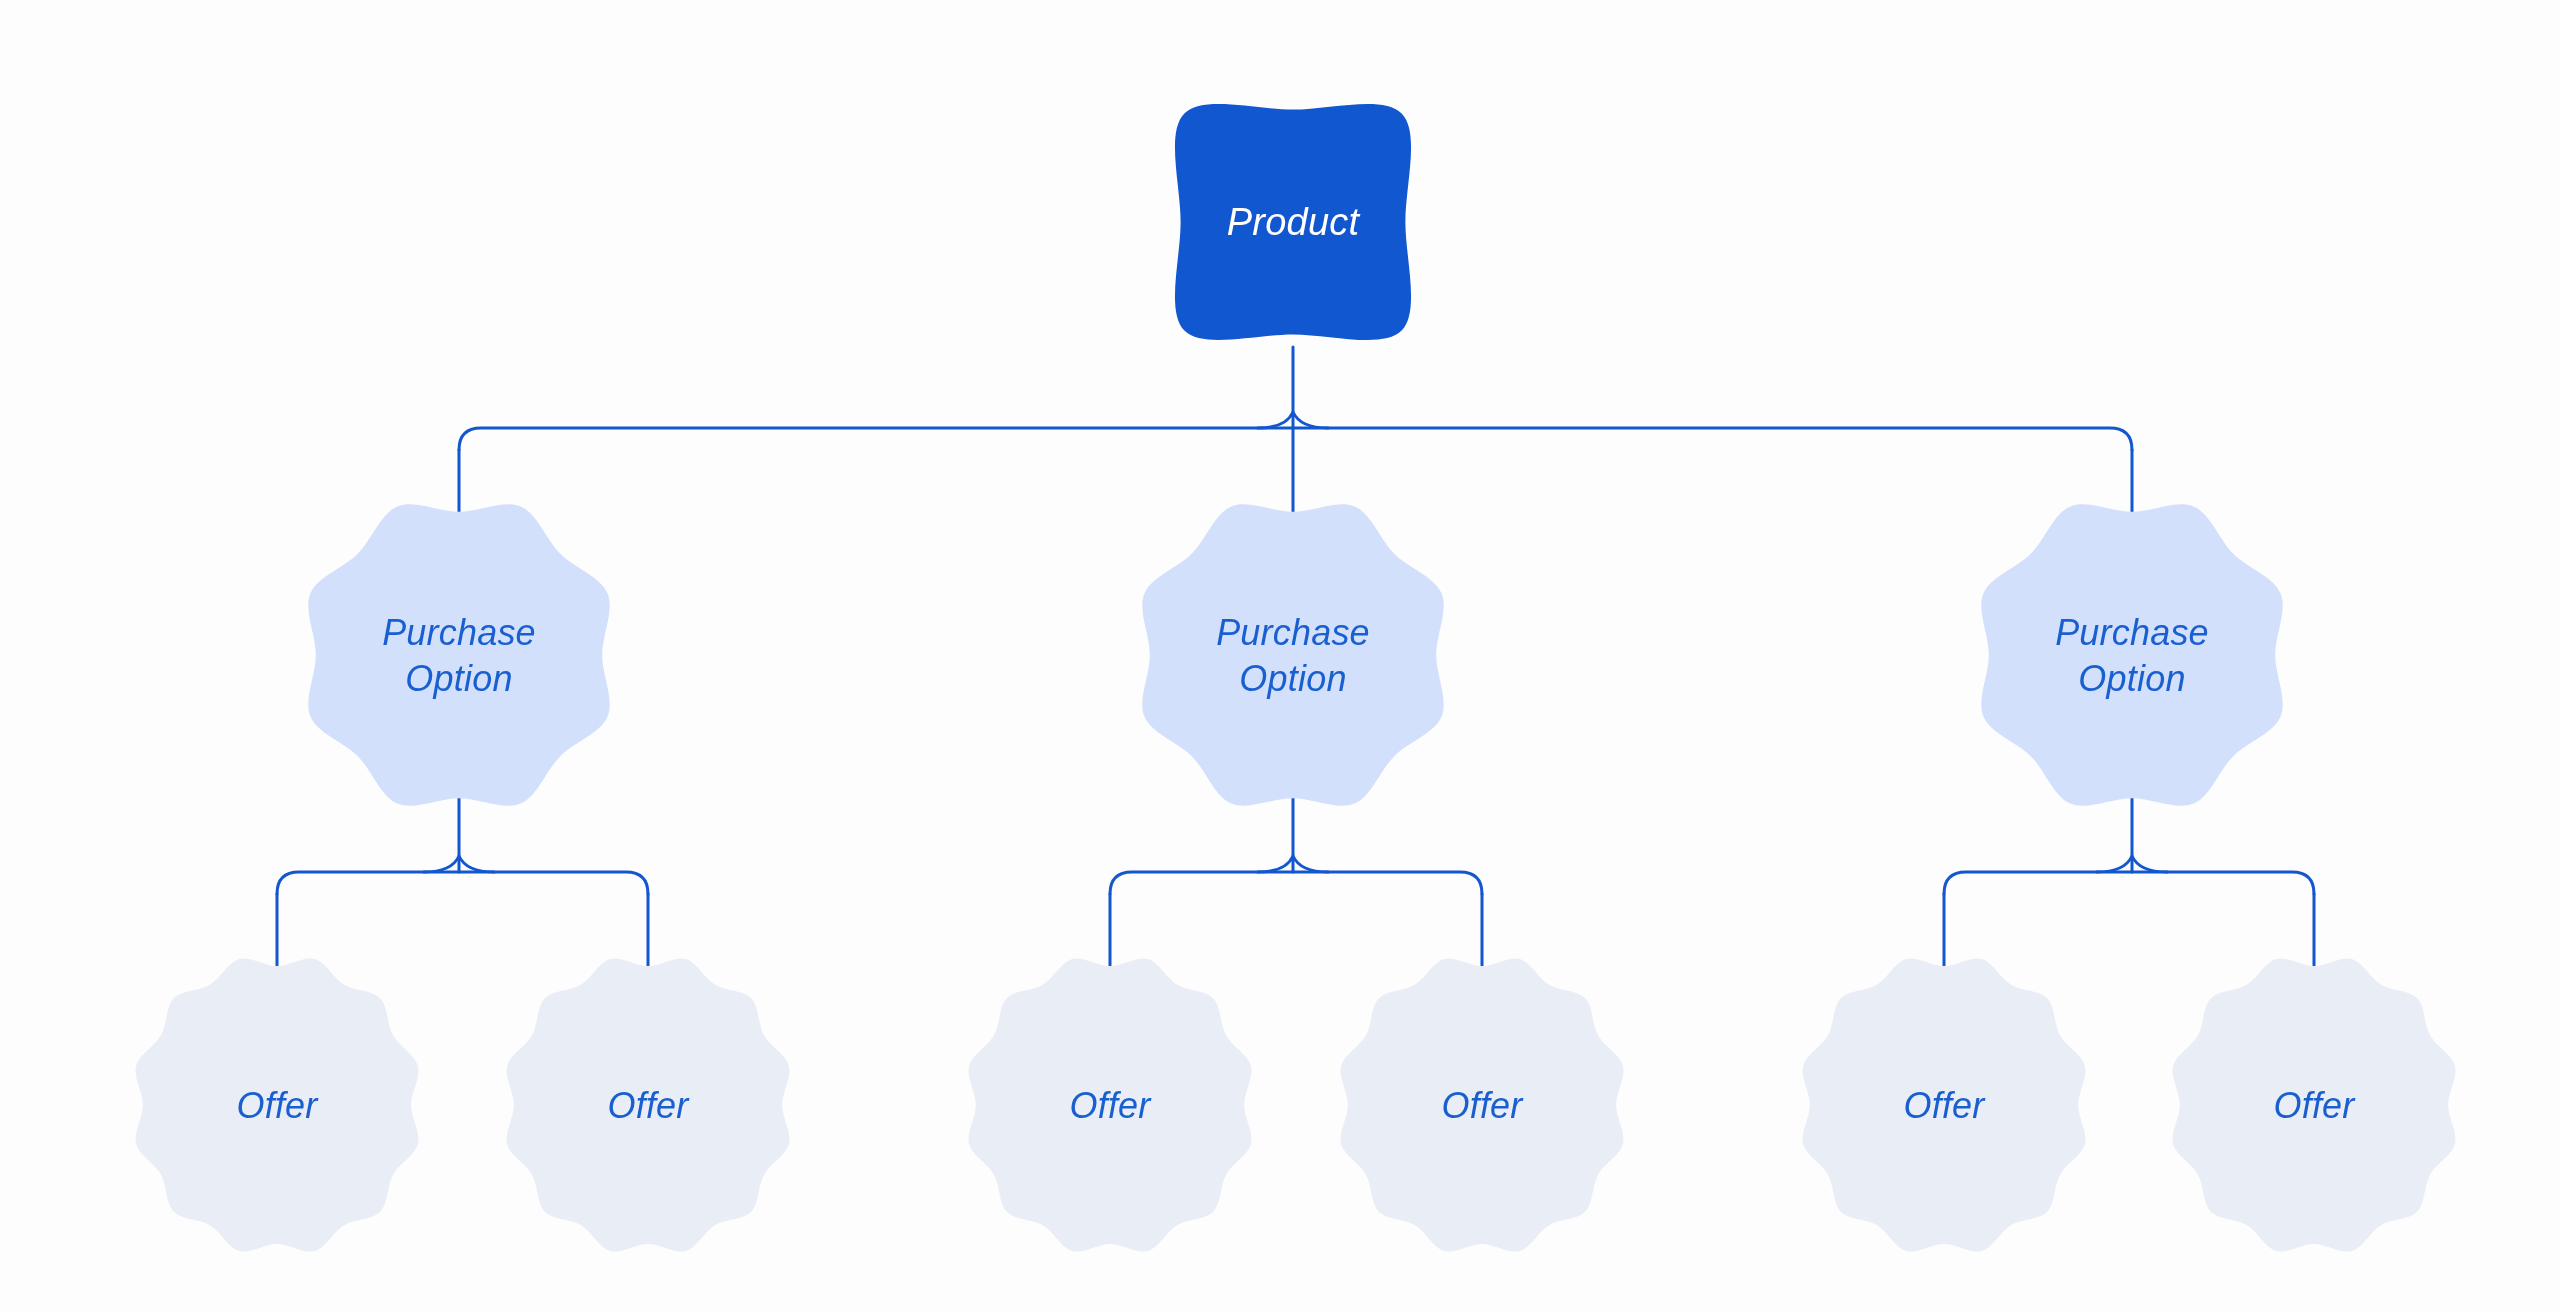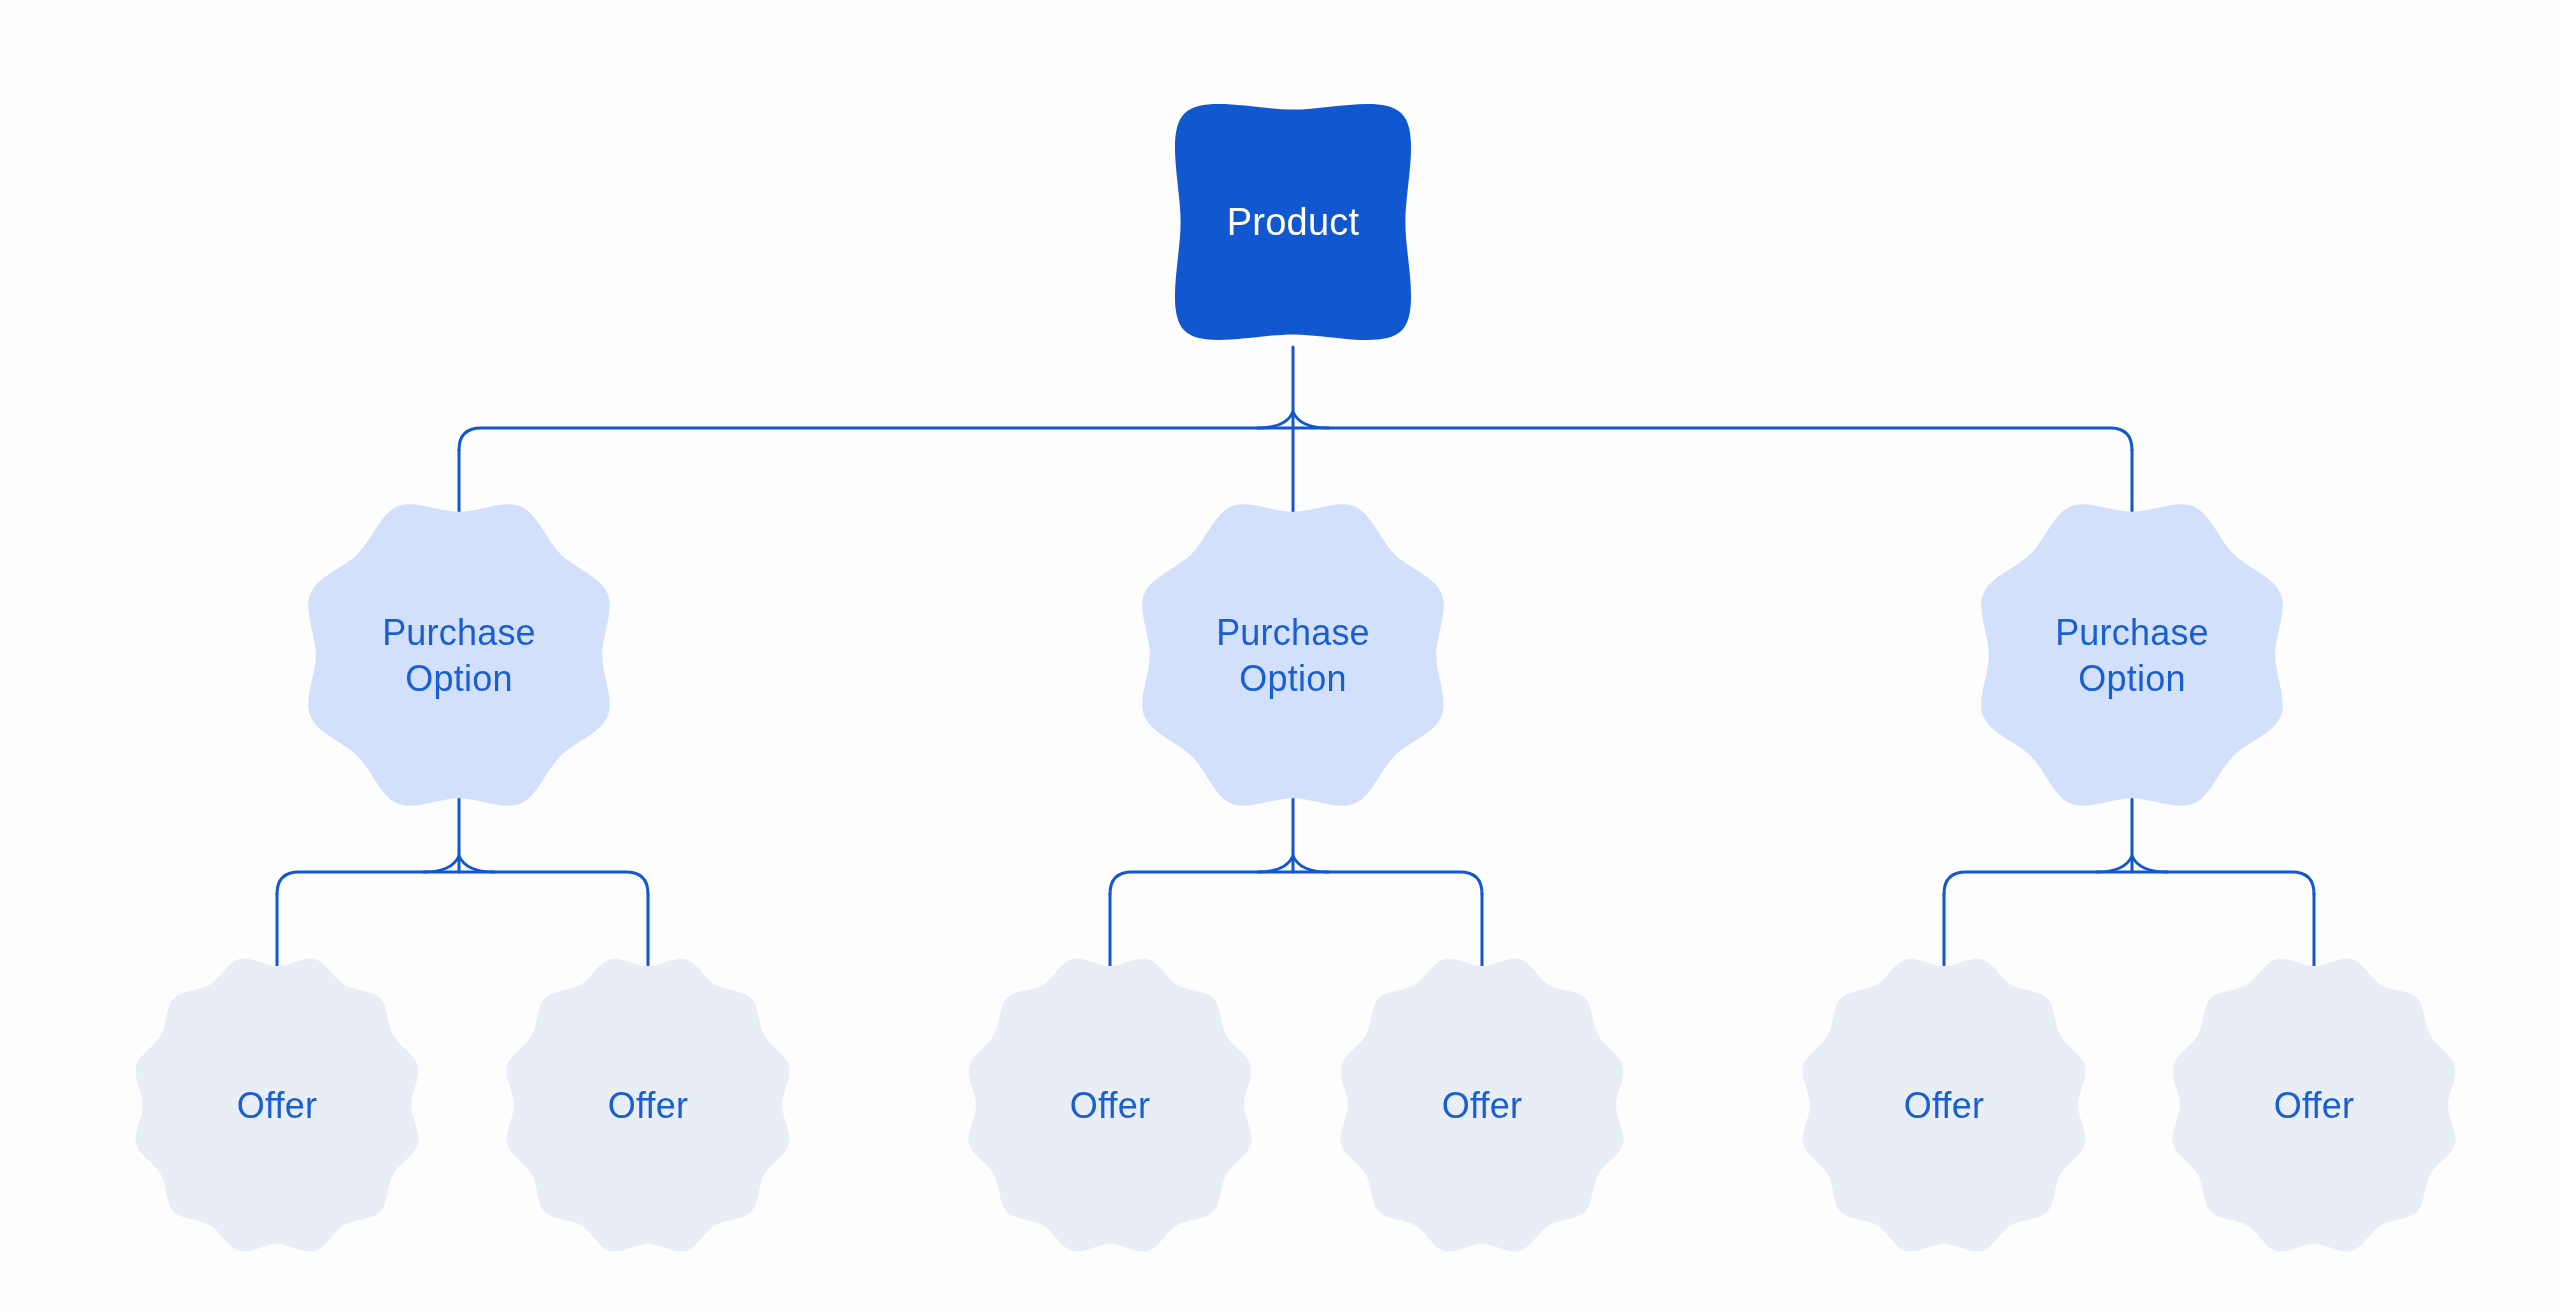--- a/index.html
+++ b/index.html
@@ -11,20 +11,21 @@
     width: 2560px;
     height: 1312px;
     background: #fdfdfe;
     font-family: "Liberation Sans", "DejaVu Sans", sans-serif;
     overflow: hidden;
   }
   #diagram-root {
     position: relative;
     width: 2560px;
     height: 1312px;
+    font-style: italic;
   }
   #diagram-svg {
     position: absolute;
     top: 0;
     left: 0;
     width: 2560px;
     height: 1312px;
     display: block;
   }
   .node-label {

